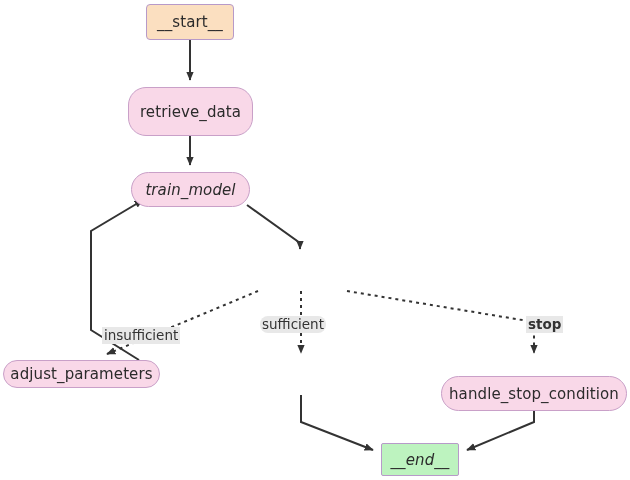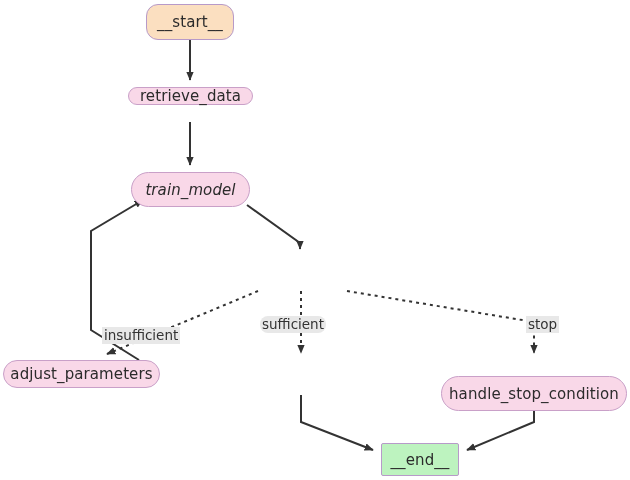--- a/index.html
+++ b/index.html
@@ -39,26 +39,27 @@
     white-space: nowrap;
   }
   .node-process {
     background: #f9d8e8;
     border: 1.3px solid #c9a0c8;
     border-radius: 18px;
   }
   .node-terminal-start {
     background: #fbdfc0;
     border: 1.3px solid #b79ac9;
-    border-radius: 12px;
+    border-radius: 4px;
   }
   .node-terminal-end {
     background: #bdf3bf;
     border: 1.3px solid #b79ac9;
     border-radius: 2px;
+    font-style: italic;
   }
   .edge-label {
     position: absolute;
     font-size: 13.5px;
     color: #333333;
     background: #e8e8e8;
     padding: 0 2px;
     white-space: nowrap;
     line-height: 17px;
   }
@@ -98,21 +99,21 @@
       <path d="M301,291 L301,353" marker-end="url(#arrow-dotted)"></path>
 
       <path d="M347,291 L534,322 L534,353" marker-end="url(#arrow-dotted)"></path>
     </g>
   </svg>
 
   <div class="node node-terminal-start" style="left:146px; top:4px; width:88px; height:36px;">
     <span>__start__</span>
   </div>
 
-  <div class="node node-process" style="left:128px; top:87px; width:125px; height:18px;">
+  <div class="node node-process" style="left:128px; top:87px; width:125px; height:49px;">
     <span>retrieve_data</span>
   </div>
 
   <div class="node node-process" style="left:131px; top:172px; width:119px; height:35px;font-style:italic;">
     <span>train_model</span>
   </div>
 
 
   <div class="node node-process" style="left:3px; top:360px; width:157px; height:28px;">
     <span>adjust_parameters</span>
@@ -124,15 +125,15 @@
   </div>
 
   <div class="node node-terminal-end" style="left:381px; top:443px; width:78px; height:33px;">
     <span>__end__</span>
   </div>
 
   <div class="edge-label" style="left:102px; top:327px;">insufficient</div>
 
   <div class="edge-label" style="left:260px; top:316px;border-radius:8px;">sufficient</div>
 
-  <div class="edge-label" style="left:526px; top:316px;">stop</div>
+  <div class="edge-label" style="left:526px; top:316px;font-weight:bold;">stop</div>
 
 </div>
 
 </body></html>

